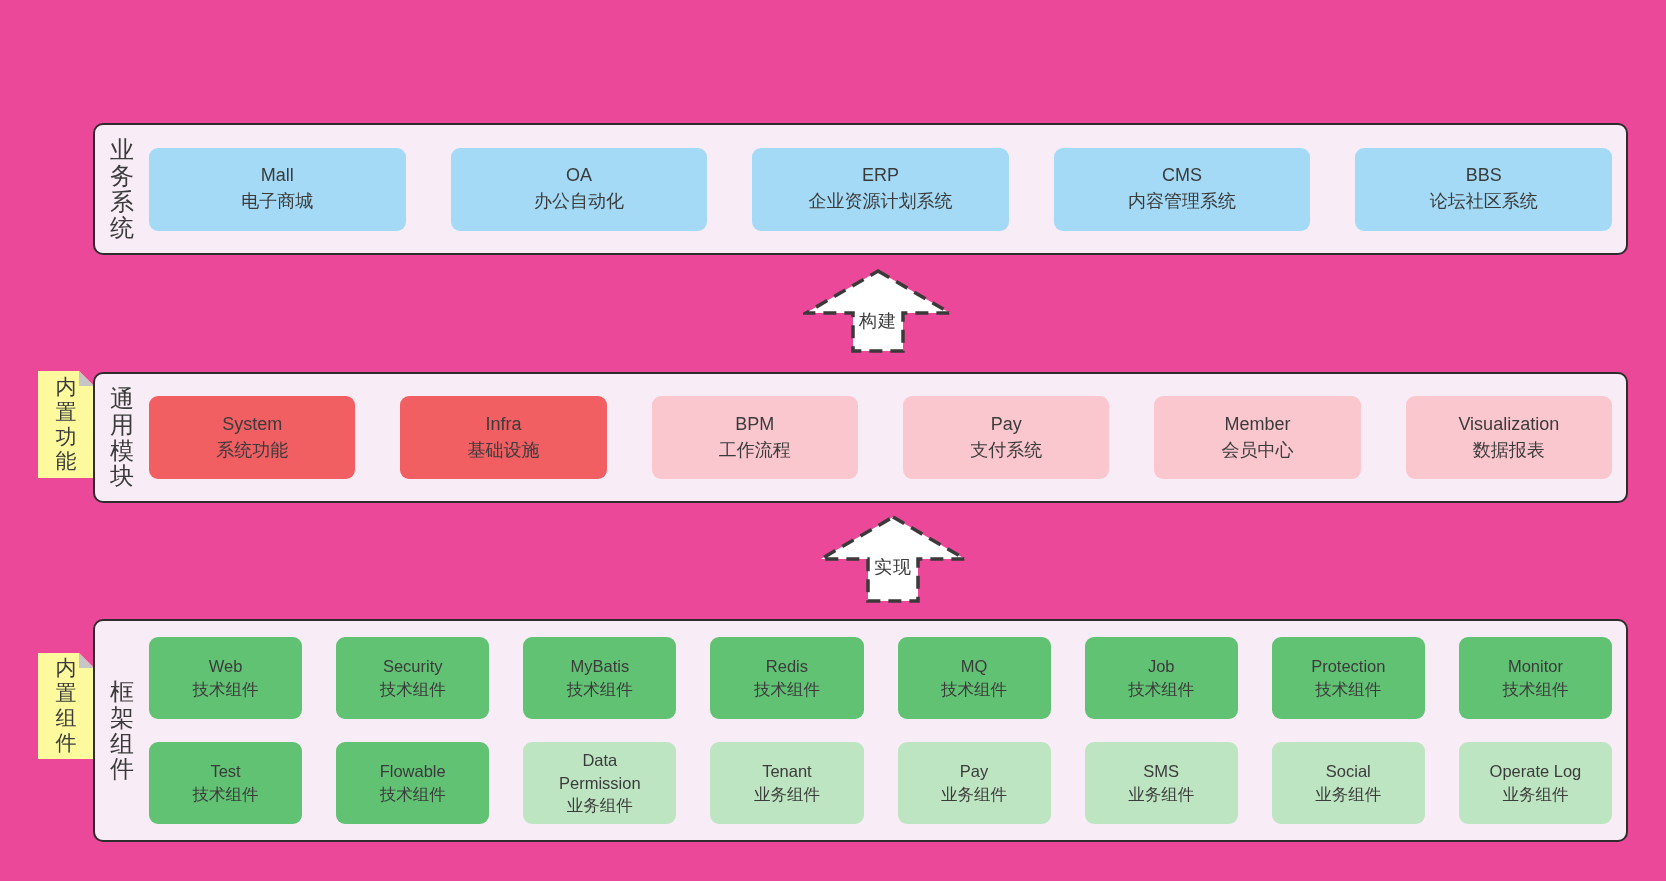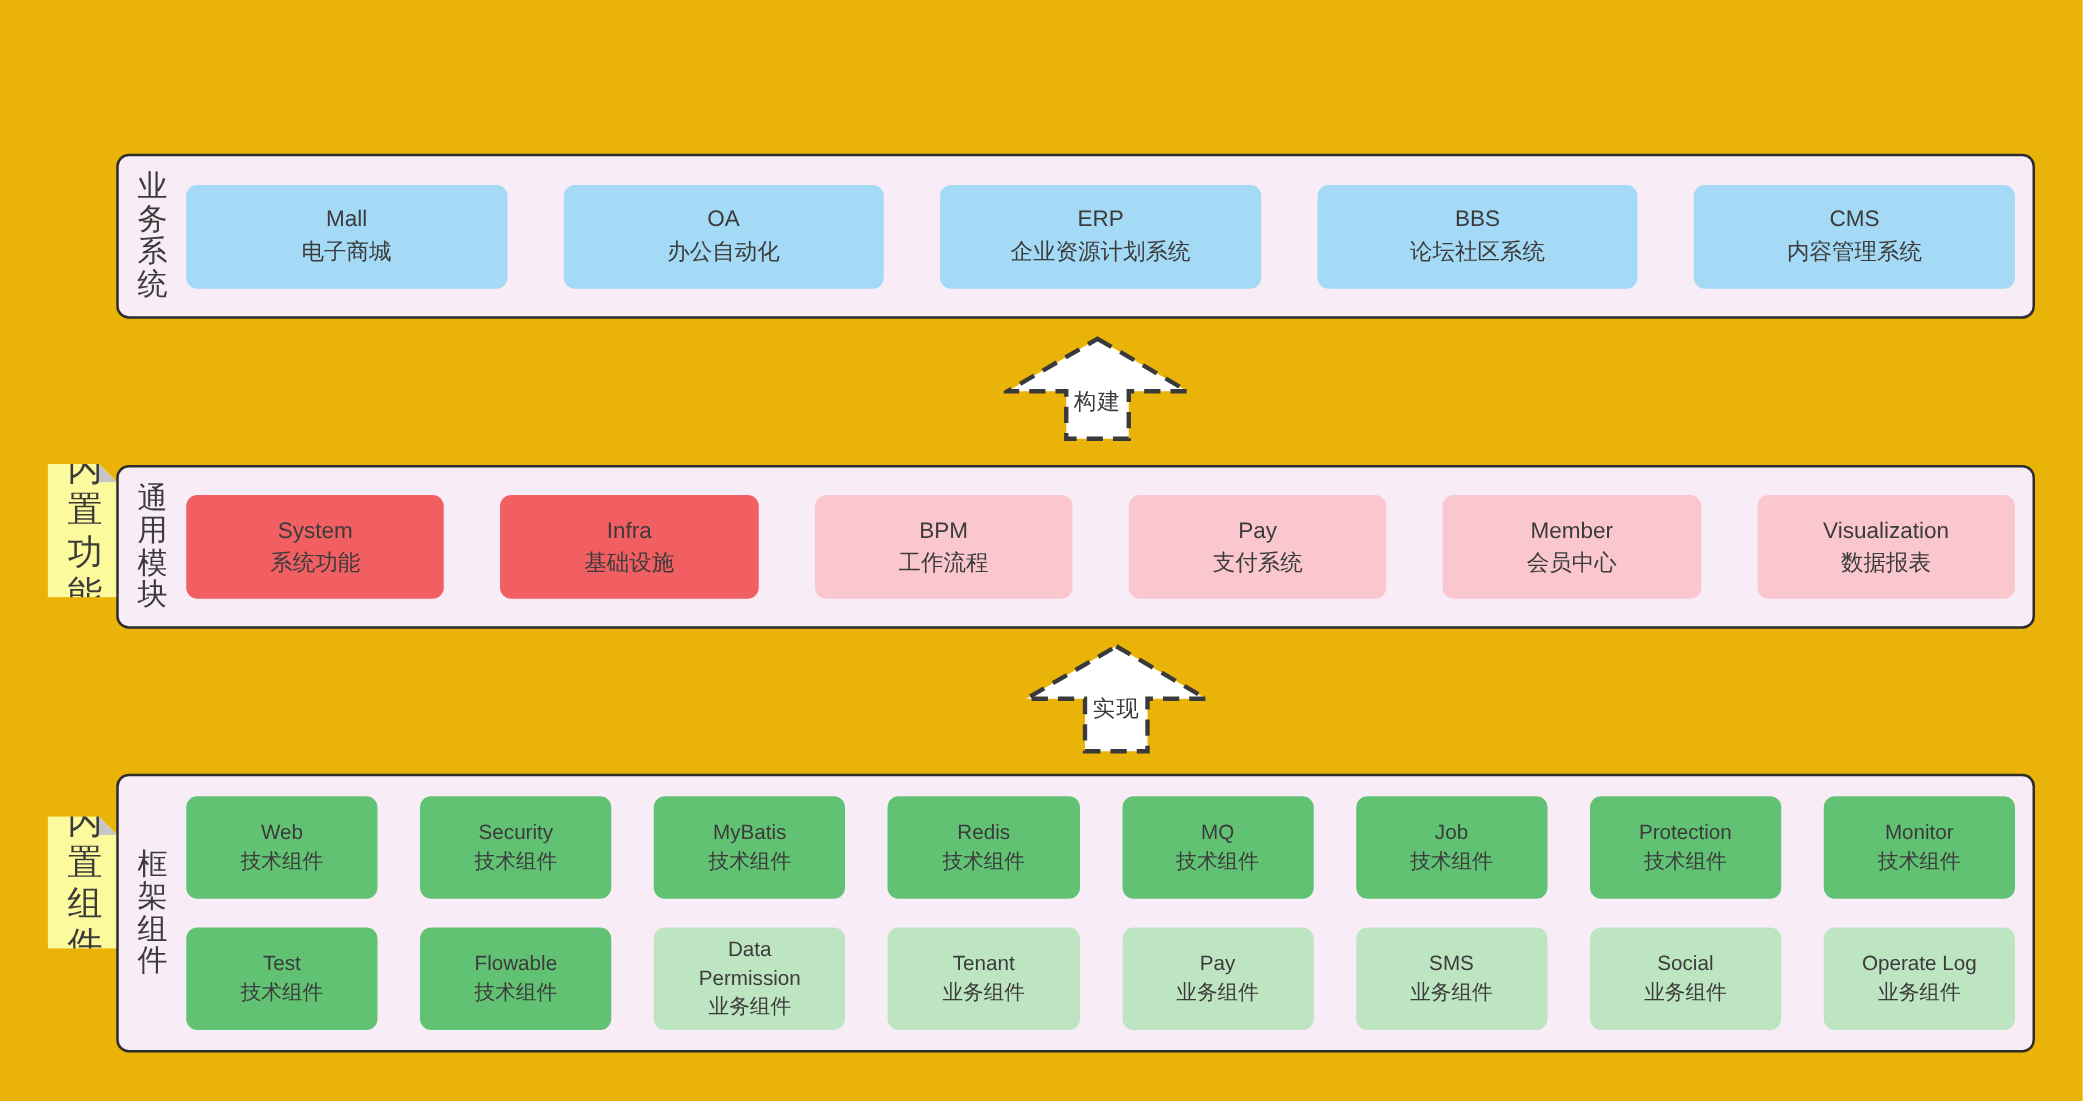--- a/index.html
+++ b/index.html
@@ -1,17 +1,17 @@
 <!DOCTYPE html>
 <html><head>
 <meta charset="utf-8">
 <style>
   html,body{margin:0;padding:0;}
   body{background:#f8f8f8;font-family:"Liberation Sans","DejaVu Sans",sans-serif;}
-  .stage{position:relative;width:1666px;height:881px;background:#eab308;overflow:hidden;color:#3b3b3b;text-decoration:underline;}
+  .stage{position:relative;width:1666px;height:881px;background:#ec4899;overflow:hidden;color:#3b3b3b;text-decoration:underline;}
 
   
   .panel{position:absolute;left:93px;width:1535px;box-sizing:border-box;
          background:#f8edf6;border:2px solid #2d2d2d;border-radius:10px;
          display:flex;align-items:center;}
   .p1{top:123px;height:132px;}
   .p2{top:372px;height:131px;}
   .p3{top:619px;height:223px;}
 
   .vlabel{width:30px;margin:0 4px 0 12px;font-size:24px;line-height:1.08;
@@ -44,21 +44,21 @@
                font-size:18px;color:#3b3b3b;letter-spacing:1px;}
 
   
   .sticky{position:absolute;left:38px;width:56px;background:#fdfa9e;
           display:flex;align-items:center;justify-content:center;
           clip-path:polygon(0 0,calc(100% - 15px) 0,100% 15px,100% 100%,0 100%);}
   .s1{top:371px;height:107px;}
   .s2{top:653px;height:106px;}
   .fold{position:absolute;top:0;right:0;width:15px;height:15px;background:#c6c6c6;
         clip-path:polygon(0 0,100% 100%,0 100%);}
-  .stext{width:24px;font-size:28px;line-height:1.18;text-align:center;
+  .stext{width:24px;font-size:21px;line-height:1.18;text-align:center;
          word-break:break-all;color:#3b3b3b;}
 </style>
 </head>
 <body>
 
 <div class="stage">
 
   <div class="panel p1">
     <div class="vlabel">业务系统</div>
     <div class="row">
@@ -68,26 +68,26 @@
       </div>
       <div class="box blue">
         <span class="bname">OA</span>
         <span class="bdesc">办公自动化</span>
       </div>
       <div class="box blue">
         <span class="bname">ERP</span>
         <span class="bdesc">企业资源计划系统</span>
       </div>
       <div class="box blue">
+        <span class="bname">CMS</span>
+        <span class="bdesc">内容管理系统</span>
+      </div>
+      <div class="box blue">
         <span class="bname">BBS</span>
         <span class="bdesc">论坛社区系统</span>
-      </div>
-      <div class="box blue">
-        <span class="bname">CMS</span>
-        <span class="bdesc">内容管理系统</span>
       </div>
     </div>
   </div>
 
   <div class="arrow arrow1">
     <svg viewBox="0 0 150 86">
       <path d="M75 3 L147 45 L100 45 L100 83 L50 83 L50 45 L3 45 Z" fill="#ffffff" stroke="#3a3a3a" stroke-width="3.5" stroke-dasharray="13 8" stroke-linecap="butt"></path>
     </svg>
     <div class="alabel">
       <span>构建</span>

